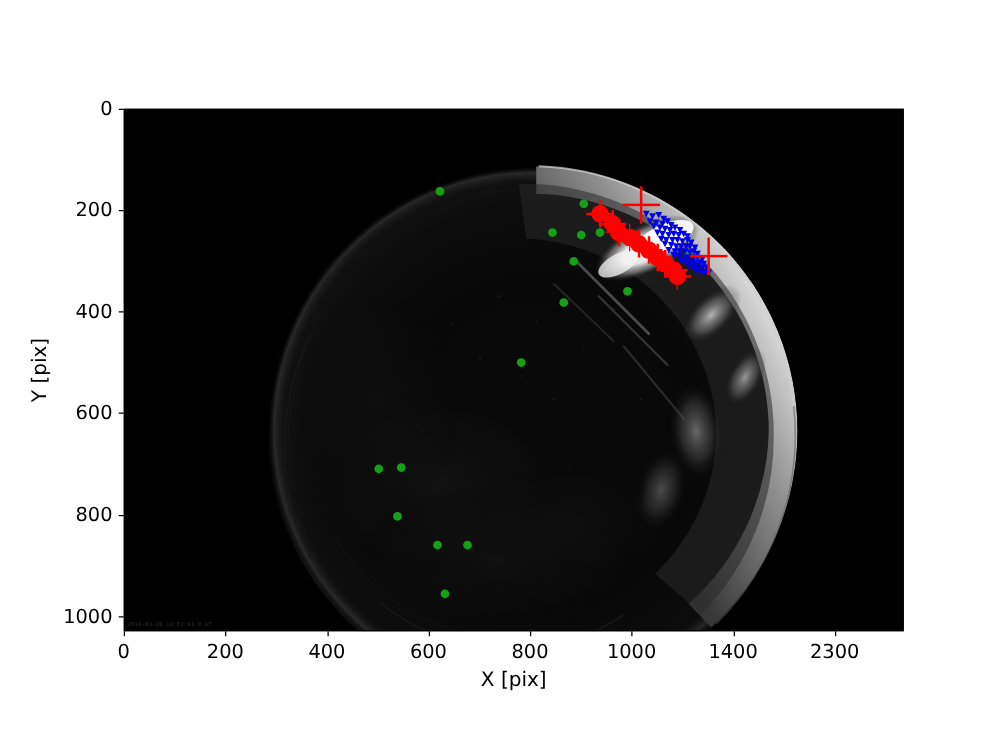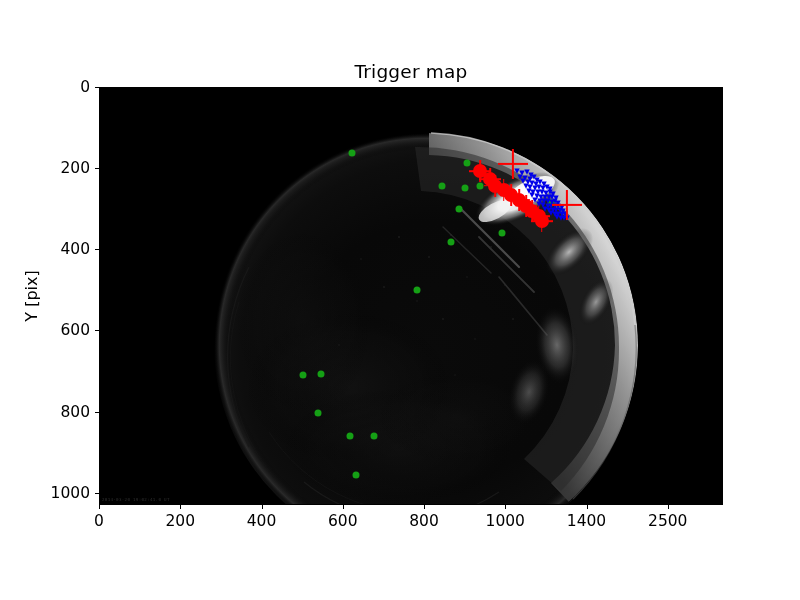--- a/index.html
+++ b/index.html
@@ -156,21 +156,20 @@
     letter-spacing: 0.3px;
     white-space: nowrap;
     opacity: 0.85;
   }
 </style>
 </head>
 <body>
 
 <div id="figure">
 
-  <div id="title">Trigger map</div>
 
   <div id="axes">
 
     <div id="moon-image">
       <svg width="624" height="418" viewBox="0 0 624 418" xmlns="http://www.w3.org/2000/svg">
         <defs>
           <radialGradient id="discGlow" cx="0.52" cy="0.52" r="0.52">
             <stop offset="0%" stop-color="#0a0a0a"></stop>
             <stop offset="60%" stop-color="#080808"></stop>
             <stop offset="88%" stop-color="#0d0d0d"></stop>
@@ -689,19 +688,20 @@
       <div class="tick-label xtick" style="left: 261.5px; top: 512px;">400</div>
       <div class="tickmark-x" style="left: 261.5px; top: 505px;"></div>
       <div class="tick-label xtick" style="left: 342.75px; top: 512px;">600</div>
       <div class="tickmark-x" style="left: 342.75px; top: 505px;"></div>
       <div class="tick-label xtick" style="left: 424px; top: 512px;">800</div>
       <div class="tickmark-x" style="left: 424px; top: 505px;"></div>
       <div class="tick-label xtick" style="left: 505.25px; top: 512px;">1000</div>
       <div class="tickmark-x" style="left: 505.25px; top: 505px;"></div>
       <div class="tick-label xtick" style="left: 586.5px; top: 512px;">1400</div>
       <div class="tickmark-x" style="left: 586.5px; top: 505px;"></div>
-      <div class="tick-label xtick" style="left: 667.75px; top: 512px;">2500</div>
+      <div class="tick-label xtick" style="left: 667.75px; top: 512px;">2300</div>
       <div class="tickmark-x" style="left: 667.75px; top: 505px;"></div>
     </div>
 
+  <div id="xlabel">X [pix]</div>
   <div id="ylabel">Y [pix]</div>
 
 </div>
 
 </body></html>

